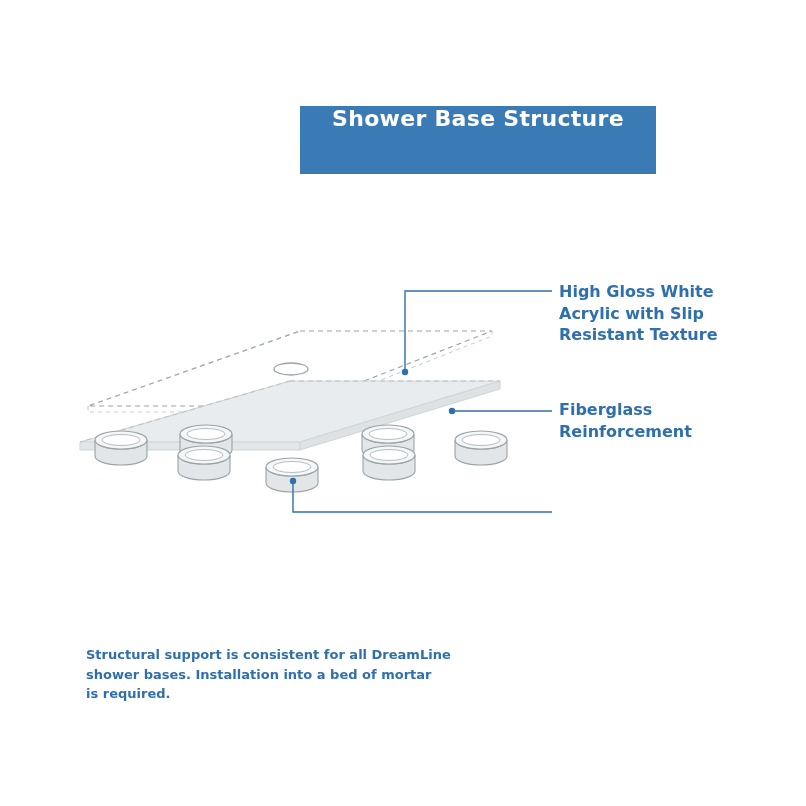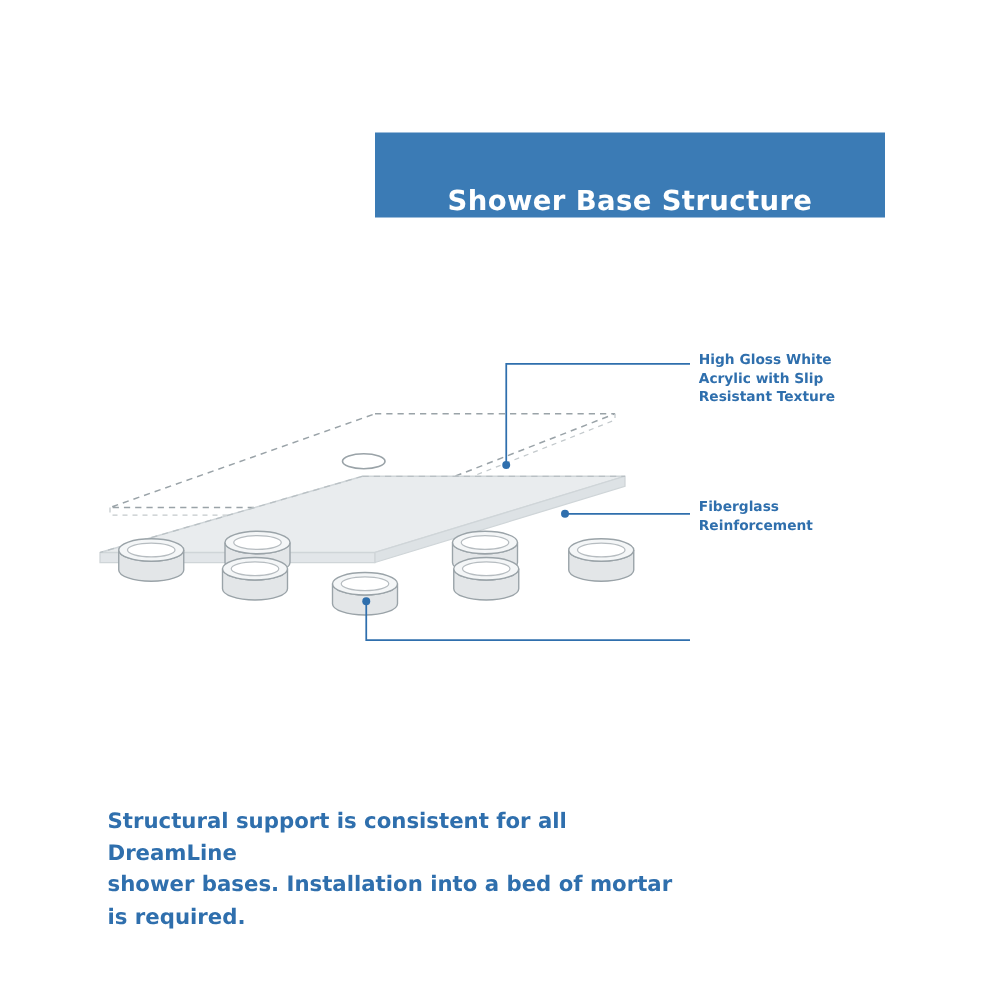--- a/index.html
+++ b/index.html
@@ -16,25 +16,25 @@
     height: 806px;
     background: #ffffff;
     overflow: hidden;
   }
 
   
   .title-banner {
     position: absolute;
     left: 300px;
     top: 106px;
-    width: 408px;
+    width: 356px;
     height: 68px;
     background: #3b7bb5;
     display: flex;
-    align-items: flex-end;
+    align-items: flex-start;
     justify-content: center;
   }
   .title-banner .title-text {
     color: #ffffff;
     font-size: 22px;
     font-weight: bold;
     letter-spacing: 0.3px;
     font-family: "DejaVu Sans", sans-serif;
   }
 
@@ -44,38 +44,38 @@
     left: 0;
     top: 0;
     width: 806px;
     height: 806px;
   }
 
   
   .callout {
     position: absolute;
     color: #2f6fad;
-    font-size: 11px;
+    font-size: 16px;
     font-weight: bold;
     line-height: 1.35;
     font-family: "DejaVu Sans", sans-serif;
     white-space: pre-line;
   }
   #callout-acrylic { left: 559px; top: 281px; width: 180px; }
   #callout-fiberglass { left: 559px; top: 399px; width: 180px; }
   #callout-foundation { left: 559px; top: 493px; width: 180px; }
 
   
   .footer-note {
     position: absolute;
     left: 86px;
     top: 645px;
     width: 470px;
     color: #2f6fad;
-    font-size: 17px;
+    font-size: 13px;
     font-weight: bold;
     line-height: 1.5;
     font-family: "DejaVu Sans", sans-serif;
     white-space: pre-line;
   }
 </style>
 </head>
 <body>
 
 <div id="page">

